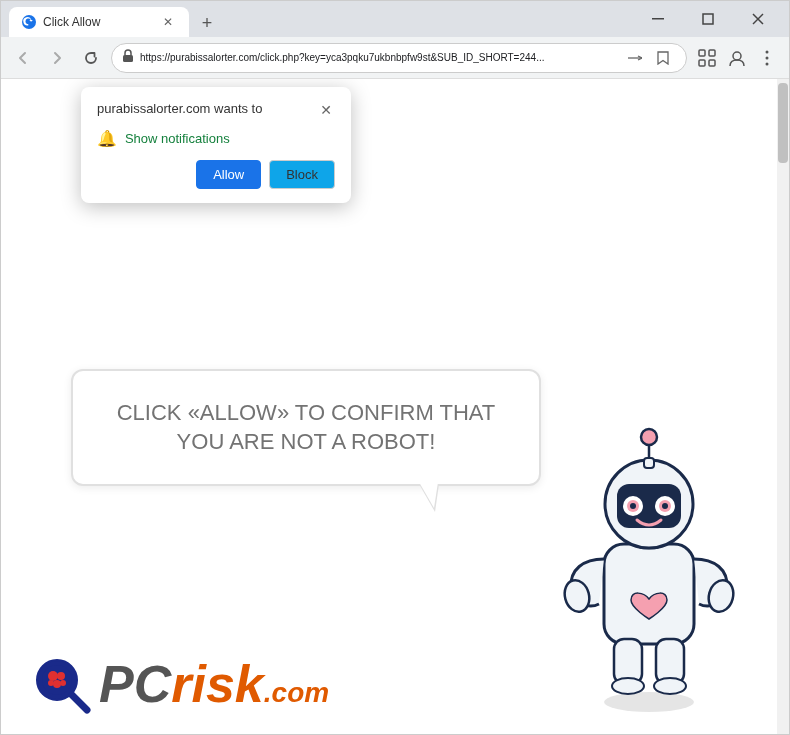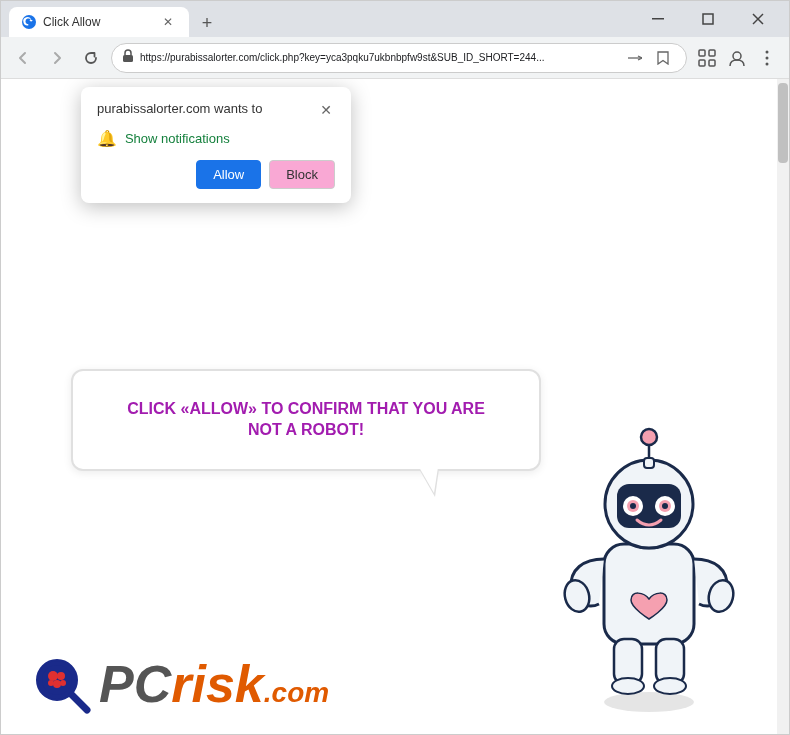--- a/index.html
+++ b/index.html
@@ -186,45 +186,45 @@
       display: flex;
       justify-content: flex-end;
       gap: 8px;
     }
     .popup-btn {
       padding: 6px 16px;
       border-radius: 4px;
       font-size: 13px;
       cursor: pointer;
       border: 1px solid #ccc;
-      background: #f9a8d4;
+      background: #0ea5e9;
       color: #333;
     }
     .popup-btn.allow { background: #1a73e8; color: #fff; border-color: #1a73e8; }
 
     
     .speech-bubble-container {
       position: absolute;
       top: 290px;
       left: 70px;
       width: 470px;
     }
     .speech-bubble {
       background: #fff;
       border: 2px solid #e0e0e0;
       border-radius: 12px;
       padding: 28px 36px;
       position: relative;
       box-shadow: 0 2px 8px rgba(0,0,0,0.08);
     }
     .speech-bubble-text {
-      font-size: 16px;
-      font-weight: 700;
+      font-size: 22px;
+      font-weight: 400;
       text-align: center;
-      color: #a21caf;
+      color: #737373;
       line-height: 1.3;
     }
     .speech-bubble::after {
       content: '';
       position: absolute;
       bottom: -28px;
       right: 100px;
       width: 0;
       height: 0;
       border-left: 16px solid transparent;

